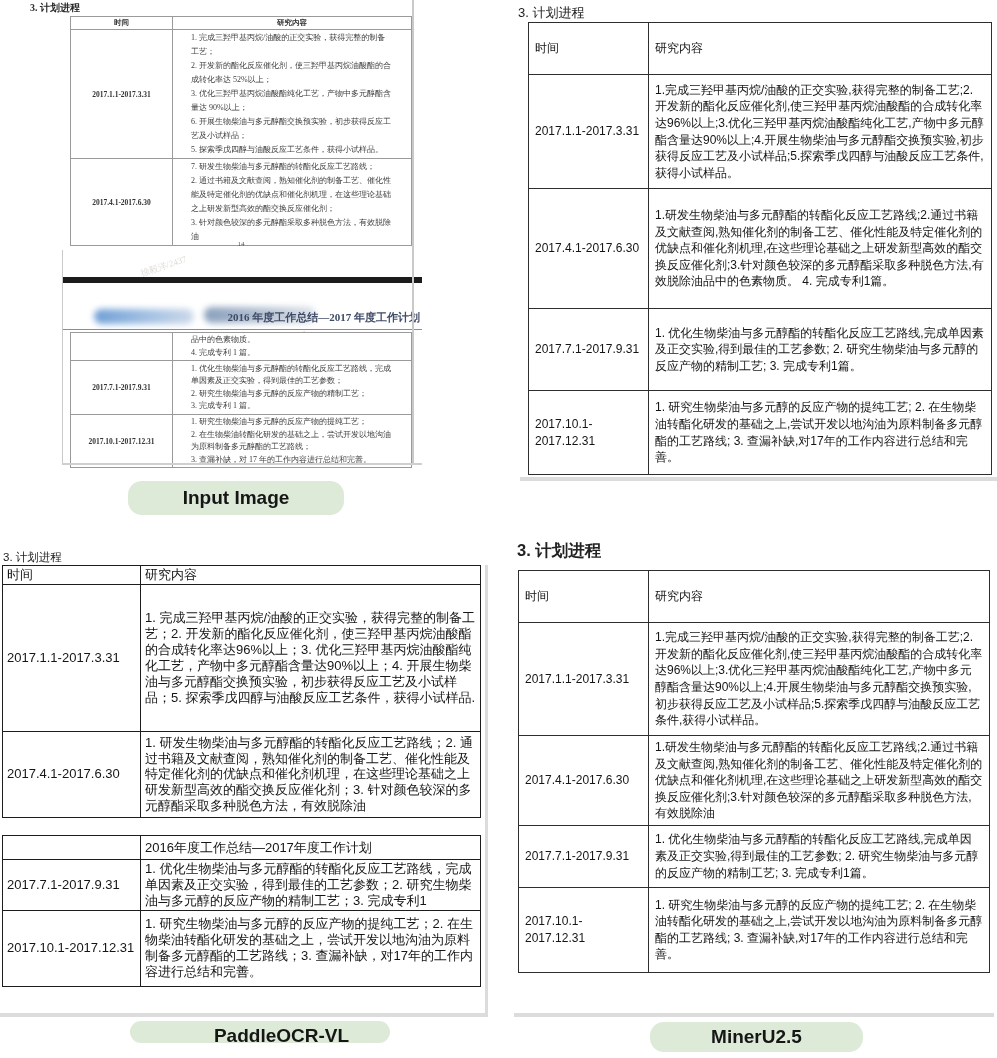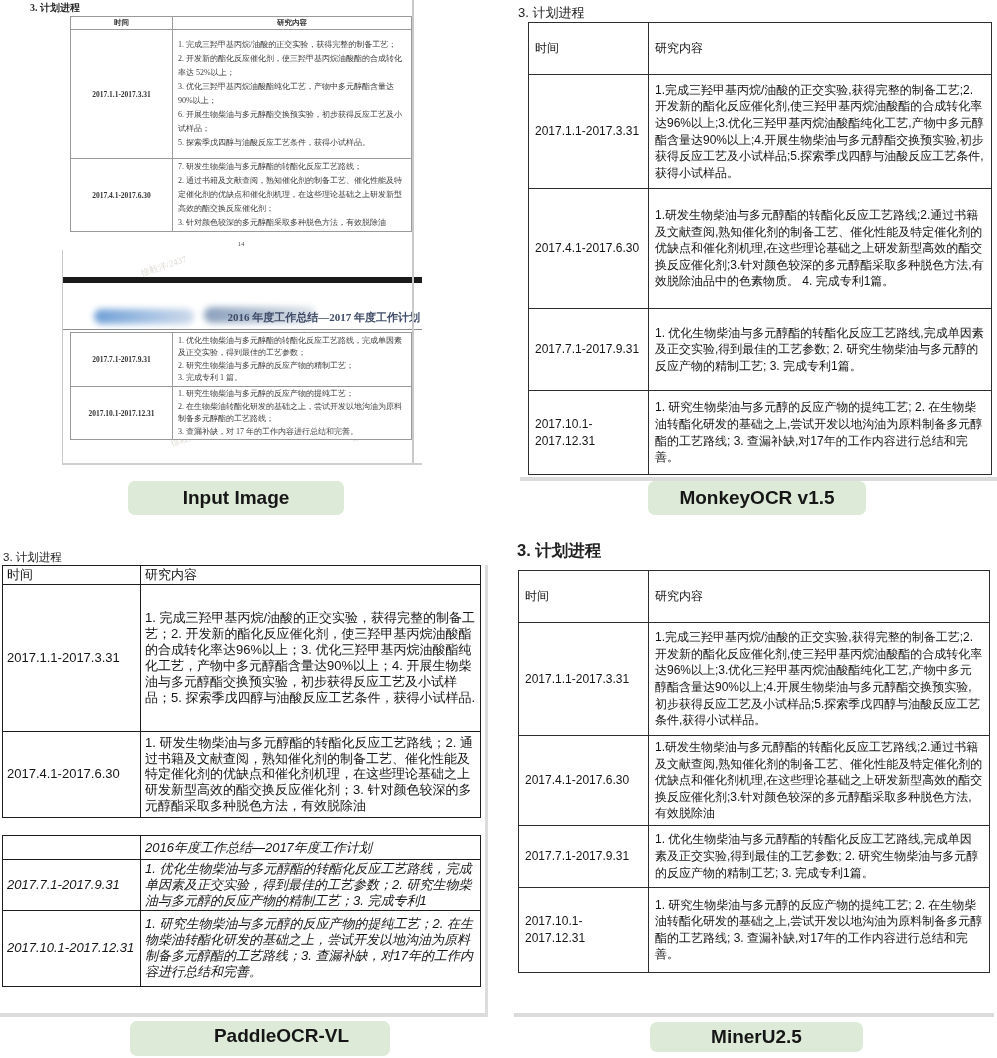--- a/index.html
+++ b/index.html
@@ -1,38 +1,38 @@
 <!DOCTYPE html>
 <html><head>
 <meta charset="utf-8">
 <style>
   html,body{margin:0;padding:0;background:#fff;}
   #canvas{position:relative;width:997px;height:1058px;background:#fff;overflow:hidden;
           font-family:"Liberation Sans",sans-serif;color:#111;}
 
   
-  .label{position:absolute;background:#dcead7;color:#161616;border-radius:7px;
+  .label{position:absolute;background:#dcead7;color:#161616;border-radius:14px;
          font-weight:700;font-size:19px;text-align:center;
          font-family:"Liberation Sans",sans-serif;}
 
   
   .r-title{position:absolute;color:#222;}
   table.ocr{position:absolute;border-collapse:collapse;table-layout:fixed;background:#fff;}
   table.ocr td{border:1.6px solid #2e2e2e;vertical-align:middle;padding:3px 6px;
                color:#151515;font-size:12px;line-height:1.38;word-break:break-word;}
   table.ocr-paddle td{border:1.9px solid #1d1d1d;font-size:13px;line-height:1.22;padding:1px 4px;}
   .edge{position:absolute;background:#dcdcdc;}
 
   
   .panel{position:absolute;}
   .scan-title{position:absolute;left:10px;top:1px;font-family:"Liberation Serif",serif;
               font-weight:700;font-size:10px;color:#2b2b2b;}
   table.scan{position:absolute;border-collapse:collapse;table-layout:fixed;background:#fff;
              font-family:"Liberation Serif",serif;color:#3a3a3a;}
-  table.scan td{border:1px solid #9a9a9a;padding:1px 5px;vertical-align:middle;}
+  table.scan td{border:1px solid #9a9a9a;padding:1px 18px;vertical-align:middle;}
   table.scan td.time{text-align:center;font-size:7.5px;font-weight:700;color:#333;padding:0 2px;}
   table.scan td.head{text-align:center;font-size:7.5px;font-weight:700;color:#333;padding:0;}
   .scan .line{font-size:8px;line-height:14px;color:#3c3c3c;}
   .scan2 .line{line-height:12.5px;}
   .page-num{position:absolute;left:50px;top:240px;width:342px;text-align:center;
             font-size:7px;color:#555;font-family:"Liberation Serif",serif;}
   .black-bar{position:absolute;left:42px;top:277px;width:360px;height:6px;background:#1b1b1b;}
   .doc-header{position:absolute;left:42px;top:296px;width:360px;height:33px;
               border-bottom:1px solid #8d8d8d;}
   .blob{position:absolute;filter:blur(3px);border-radius:8px;}
@@ -105,20 +105,27 @@
       <div class="blob blob2"></div>
       <div class="doc-header-text">2016 年度工作总结—2017 年度工作计划</div>
     </div>
 
     <table class="scan scan2" style="left:50px;top:332px;width:342px;">
       <colgroup>
           <col style="width:102px">
           <col>
         </colgroup>
       <tbody>
+          <tr style="height:26px">
+        <td class="time"></td>
+        <td>
+          <div class="line">品中的色素物质。</div>
+          <div class="line">4. 完成专利 1 篇。</div>
+        </td>
+      </tr>
       <tr style="height:54px">
         <td class="time">2017.7.1-2017.9.31</td>
         <td>
           <div class="line">1. 优化生物柴油与多元醇酯的转酯化反应工艺路线，完成单因素及正交实验，得到最佳的工艺参数；</div>
           <div class="line">2. 研究生物柴油与多元醇的反应产物的精制工艺；</div>
           <div class="line">3. 完成专利 1 篇。</div>
         </td>
       </tr>
       <tr style="height:50px">
         <td class="time">2017.10.1-2017.12.31</td>
@@ -163,21 +170,20 @@
       <td>1. 优化生物柴油与多元醇酯的转酯化反应工艺路线,完成单因素及正交实验,得到最佳的工艺参数; 2. 研究生物柴油与多元醇的反应产物的精制工艺; 3. 完成专利1篇。</td>
     </tr>
     <tr style="height:84px">
       <td>2017.10.1-2017.12.31</td>
       <td>1. 研究生物柴油与多元醇的反应产物的提纯工艺; 2. 在生物柴油转酯化研发的基础之上,尝试开发以地沟油为原料制备多元醇酯的工艺路线; 3. 查漏补缺,对17年的工作内容进行总结和完善。</td>
     </tr>
   </tbody>
     </table>
   <div class="edge" style="left:520px;top:477px;width:477px;height:4px;"></div>
 
-  <div class="label" style="left:648px;top:481px;width:218px;height:34px;line-height:34px;">MonkeyOCR v1.5</div>
 
   <div class="r-title" style="left:3px;top:550px;font-size:11.5px;">3. 计划进程</div>
 
   <table class="ocr ocr-paddle" style="left:2px;top:565px;width:479px;">
     <colgroup>
         <col style="width:138px">
         <col>
       </colgroup>
     <tbody>
         <tr style="height:18px">
@@ -188,21 +194,21 @@
       <td>2017.1.1-2017.3.31</td>
       <td>1. 完成三羟甲基丙烷/油酸的正交实验，获得完整的制备工艺；2. 开发新的酯化反应催化剂，使三羟甲基丙烷油酸酯的合成转化率达96%以上；3. 优化三羟甲基丙烷油酸酯纯化工艺，产物中多元醇酯含量达90%以上；4. 开展生物柴油与多元醇酯交换预实验，初步获得反应工艺及小试样品；5. 探索季戊四醇与油酸反应工艺条件，获得小试样品.</td>
     </tr>
     <tr style="height:86px">
       <td>2017.4.1-2017.6.30</td>
       <td>1. 研发生物柴油与多元醇酯的转酯化反应工艺路线；2. 通过书籍及文献查阅，熟知催化剂的制备工艺、催化性能及特定催化剂的优缺点和催化剂机理，在这些理论基础之上研发新型高效的酯交换反应催化剂；3. 针对颜色较深的多元醇酯采取多种脱色方法，有效脱除油</td>
     </tr>
   </tbody>
     </table>
 
-  <table class="ocr ocr-paddle" style="left:2px;top:835px;width:479px;font-style:italic;">
+  <table class="ocr ocr-paddle" style="left:2px;top:835px;width:479px;">
     <colgroup>
         <col style="width:138px">
         <col>
       </colgroup>
     <tbody>
         <tr style="height:24px">
       <td></td>
       <td>2016年度工作总结—2017年度工作计划</td>
     </tr>
     <tr style="height:48px">
@@ -211,21 +217,21 @@
     </tr>
     <tr style="height:76px">
       <td>2017.10.1-2017.12.31</td>
       <td>1. 研究生物柴油与多元醇的反应产物的提纯工艺；2. 在生物柴油转酯化研发的基础之上，尝试开发以地沟油为原料制备多元醇酯的工艺路线；3. 查漏补缺，对17年的工作内容进行总结和完善。</td>
     </tr>
   </tbody>
     </table>
   <div class="edge" style="left:485px;top:565px;width:3px;height:452px;"></div>
   <div class="edge" style="left:0px;top:1013px;width:488px;height:4px;"></div>
 
-  <div class="label" style="left:130px;top:1021px;width:217px;height:35px;line-height:30px;padding-left:43px;">PaddleOCR-VL</div>
+  <div class="label" style="left:130px;top:1021px;width:217px;height:22px;line-height:30px;padding-left:43px;">PaddleOCR-VL</div>
 
   <div class="r-title" style="left:517px;top:540px;font-size:16.5px;font-weight:700;">3. 计划进程</div>
 
   <table class="ocr" style="left:518px;top:570px;width:472px;">
     <colgroup>
         <col style="width:130px">
         <col>
       </colgroup>
     <tbody>
         <tr style="height:52px">

